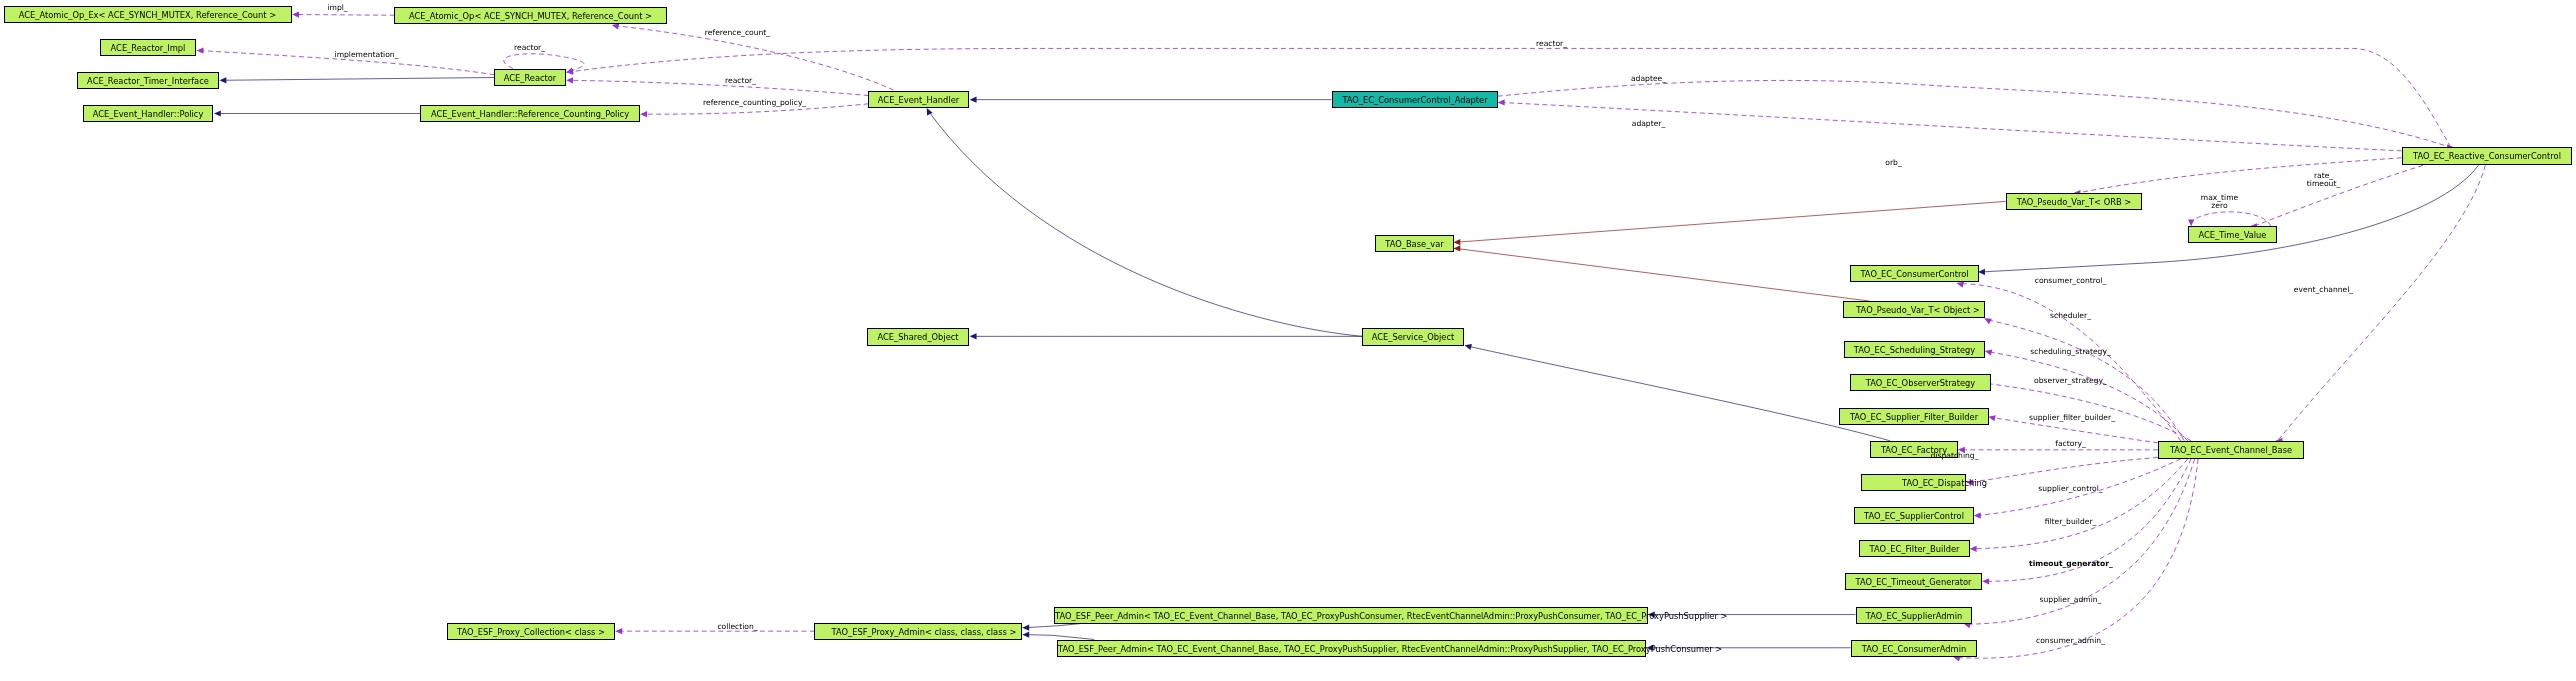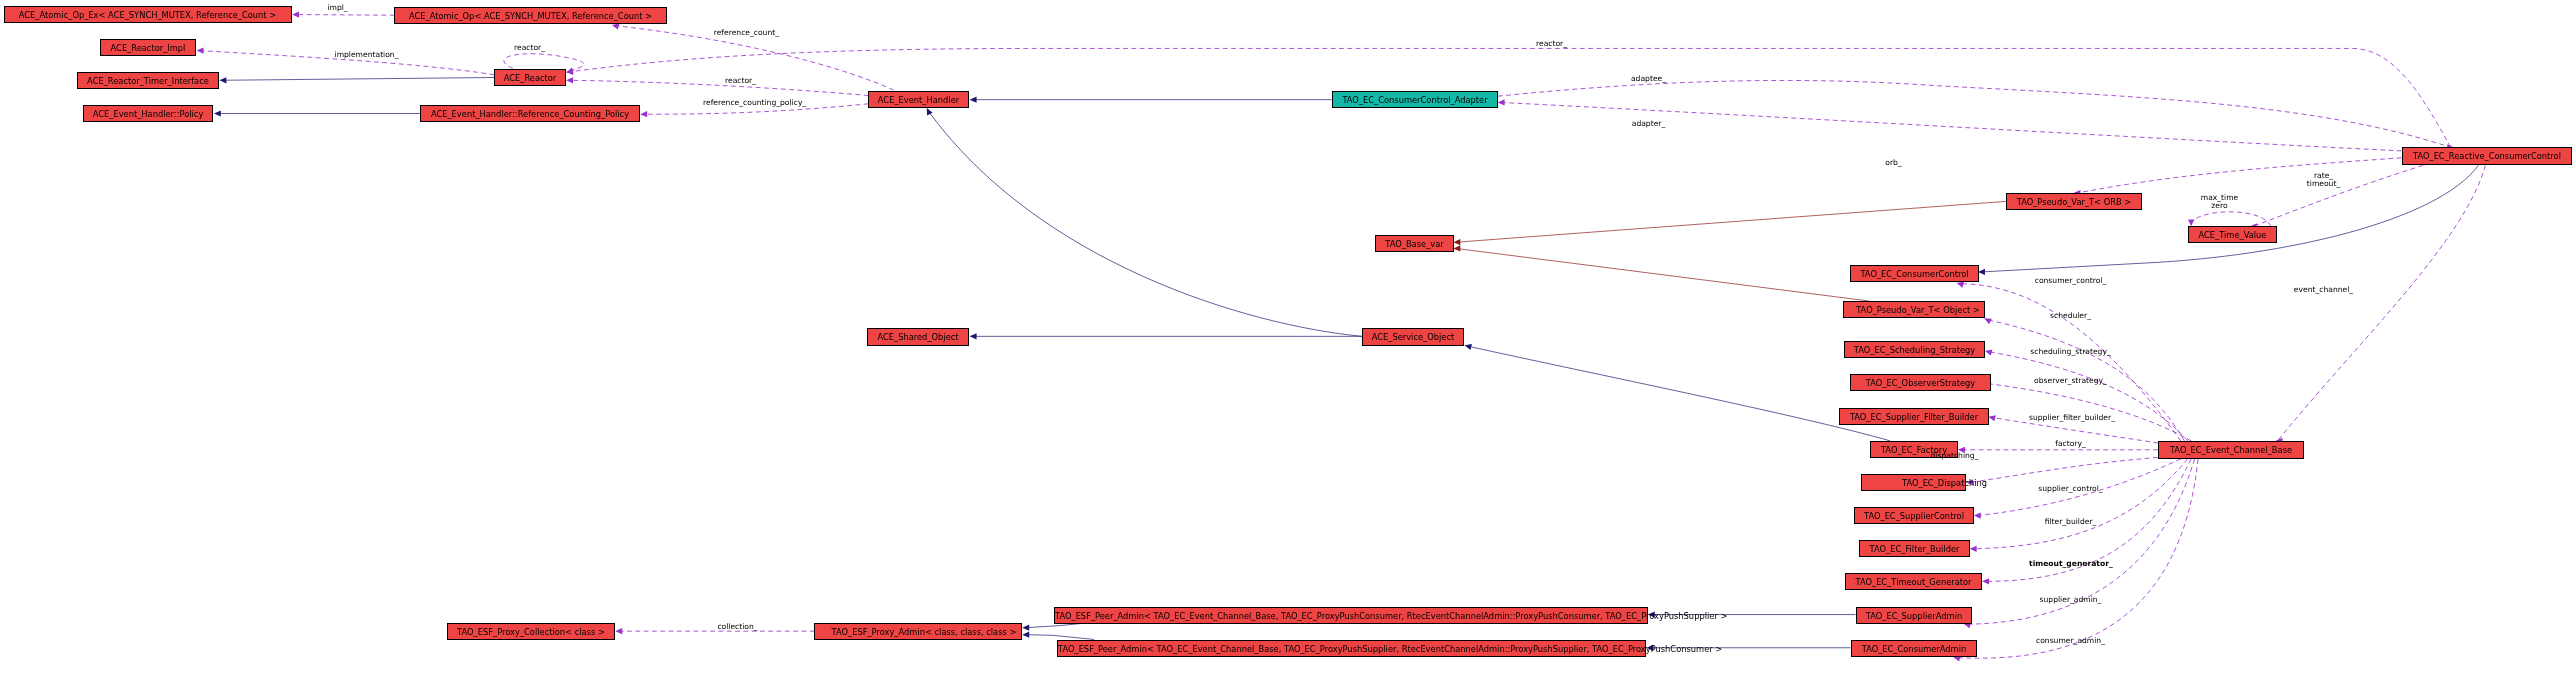--- a/index.html
+++ b/index.html
@@ -1,20 +1,20 @@
 <!DOCTYPE html>
 <html style="font-size:11px"><head>
 <meta charset="utf-8">
 <style>
   html, body { margin: 0; padding: 0; background: #ffffff; }
   body { width: 2576px; height: 681px; position: relative; overflow: hidden;
          font-family: "DejaVu Sans", sans-serif; }
   #edges { position: absolute; left: 0; top: 0; }
   .node { position: absolute; box-sizing: border-box; border: 0.7px solid #000;
-          background: #ef4444; font-size: 8.3px; line-height: 16px; text-align: center;
+          background: #bef264; font-size: 8.3px; line-height: 16px; text-align: center;
           white-space: nowrap; color: #000; cursor: pointer; }
   .node.focus { background: #14b8a6; }
   .lbl { position: absolute; font-size: 7.6px; color: #000; white-space: nowrap;
          line-height: 8.3px; text-align: center; }
 </style>
 </head>
 <body>
 
 <svg id="edges" width="2576" height="681" viewBox="0 0 3720 984">
     <g>
@@ -203,21 +203,21 @@
     <div class="node" style="left: 1845px; top: 573px; width: 137px; height: 17.3px;">TAO_EC_Timeout_Generator</div>
     <div class="node" style="left: 1856px; top: 607px; width: 116px; height: 17.3px;">TAO_EC_SupplierAdmin</div>
     <div class="node" style="left: 1054px; top: 607px; width: 594px; height: 17.3px;">TAO_ESF_Peer_Admin&lt; TAO_EC_Event_Channel_Base, TAO_EC_ProxyPushConsumer, RtecEventChannelAdmin::ProxyPushConsumer, TAO_EC_ProxyPushSupplier &gt;</div>
     <div class="node" style="left: 447px; top: 623px; width: 168px; height: 17.3px;">TAO_ESF_Proxy_Collection&lt; class &gt;</div>
     <div class="node" style="left: 814px; top: 623px; width: 208px; height: 17.3px; padding-left: 12px;">TAO_ESF_Proxy_Admin&lt; class, class, class &gt;</div>
     <div class="node" style="left: 1851px; top: 640px; width: 126px; height: 17.3px;">TAO_EC_ConsumerAdmin</div>
     <div class="node" style="left: 1057px; top: 640px; width: 589px; height: 17.3px;">TAO_ESF_Peer_Admin&lt; TAO_EC_Event_Channel_Base, TAO_EC_ProxyPushSupplier, RtecEventChannelAdmin::ProxyPushSupplier, TAO_EC_ProxyPushConsumer &gt;</div>
   </div>
 <div id="labels">
     <div class="lbl" style="left: 296px; width: 83px; top: 4.2px; white-space: pre;">impl_</div>
-    <div class="lbl" style="left: 696px; width: 83px; top: 29px; white-space: pre; text-align: right;">reference_count_</div>
+    <div class="lbl" style="left: 696px; width: 83px; top: 29px; white-space: pre;">reference_count_</div>
     <div class="lbl" style="left: 325px; width: 83px; top: 51px; white-space: pre;">implementation_</div>
     <div class="lbl" style="left: 488px; width: 83px; top: 44px; white-space: pre;">reactor_</div>
     <div class="lbl" style="left: 699px; width: 83px; top: 77px; white-space: pre;">reactor_</div>
     <div class="lbl" style="left: 1510px; width: 83px; top: 40px; white-space: pre;">reactor_</div>
     <div class="lbl" style="left: 703px; width: 83px; top: 99px; white-space: pre;">reference_counting_policy_</div>
     <div class="lbl" style="left: 1607px; width: 83px; top: 75px; white-space: pre;">adaptee_</div>
     <div class="lbl" style="left: 1607px; width: 83px; top: 120px; white-space: pre;">adapter_</div>
     <div class="lbl" style="left: 1852px; width: 83px; top: 159px; white-space: pre;">orb_</div>
     <div class="lbl" style="left: 2282px; width: 83px; top: 172px; white-space: pre;">rate_
 timeout_</div>

